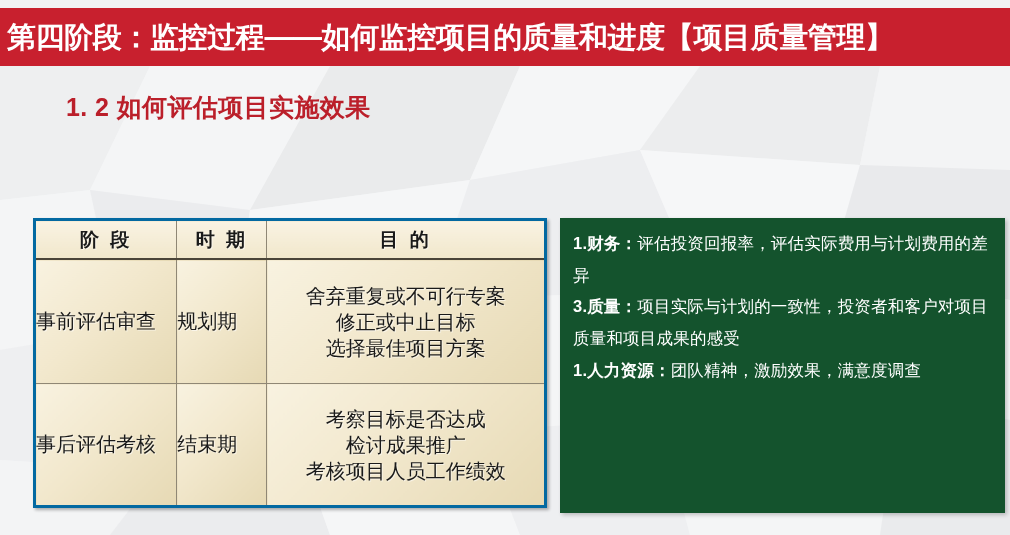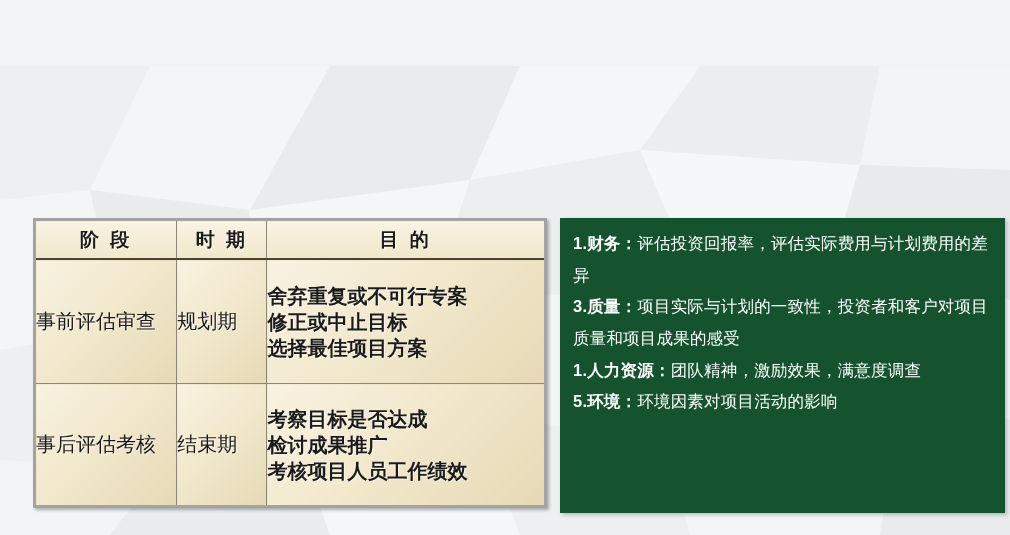--- a/index.html
+++ b/index.html
@@ -70,21 +70,21 @@
   }
 
   
   #stage-table {
     position: absolute;
     left: 33px;
     top: 218px;
     width: 514px;
     height: 290px;
     border-collapse: collapse;
-    border: 3px solid #a3a3a3;
+    border: 3px solid #0369a1;
     background: #f6efda;
     table-layout: fixed;
     z-index: 3;
     box-shadow: 2px 2px 3px rgba(0,0,0,0.30);
   }
   #stage-table td, #stage-table th {
     border: 1px solid #8f8775;
     padding: 0;
     vertical-align: middle;
     color: #1a1a1a;
@@ -105,24 +105,23 @@
   .col-purpose { width: 278px; }
 
   #stage-table tbody td {
     font-size: 20px;
   }
   .cell-center {
     text-align: left;
     white-space: nowrap;
   }
   .cell-purpose {
-    text-align: left;
+    text-align: center;
     padding: 6px 0 6px 12px;
     line-height: 1.30;
-    font-weight: bold;
   }
   .cell-purpose div { white-space: nowrap; }
   .row-1 td { height: 90px; }
   .row-2 td { height: 72px; }
   .row-3 td { height: 88px; }
 
   
   #points-panel {
     position: absolute;
     left: 560px;
@@ -174,21 +173,25 @@
     <polygon points="700,290 830,270 900,400 660,420" fill="#edeef0"></polygon>
     <polygon points="830,270 1010,300 1010,420 900,400" fill="#f5f6f7"></polygon>
     <polygon points="0,460 160,470 110,535 0,535" fill="#f3f4f5"></polygon>
     <polygon points="160,470 300,450 330,535 110,535" fill="#ebecee"></polygon>
     <polygon points="300,450 480,430 520,535 330,535" fill="#f5f6f7"></polygon>
     <polygon points="480,430 660,420 690,535 520,535" fill="#eeeff1"></polygon>
     <polygon points="660,420 900,400 880,535 690,535" fill="#f4f5f6"></polygon>
     <polygon points="900,400 1010,420 1010,535 880,535" fill="#eaebed"></polygon>
   </svg>
 
-
+  <div id="title-banner">
+    <div id="title-text">第四阶段：监控过程——如何监控项目的质量和进度【项目质量管理】</div>
+  </div>
+
+  <div id="subtitle">1. 2 如何评估项目实施效果</div>
 
   <table id="stage-table">
     <colgroup>
       <col class="col-stage">
       <col class="col-period">
       <col class="col-purpose">
     </colgroup>
     <thead>
       <tr>
         <th>阶 段</th>
@@ -221,18 +224,15 @@
   <div id="points-panel">
     <div class="point-item">
       <span class="point-lead">1.财务：</span><span class="point-body">评估投资回报率，评估实际费用与计划费用的差异</span>
     </div>
     <div class="point-item">
       <span class="point-lead">3.质量：</span><span class="point-body">项目实际与计划的一致性，投资者和客户对项目质量和项目成果的感受</span>
     </div>
     <div class="point-item">
       <span class="point-lead">1.人力资源：</span><span class="point-body">团队精神，激励效果，满意度调查</span>
     </div>
-    <div class="point-item">
-      <span class="point-lead">5.环境：</span><span class="point-body">环境因素对项目活动的影响</span>
-    </div>
   </div>
 
 </div>
 
 </body></html>

